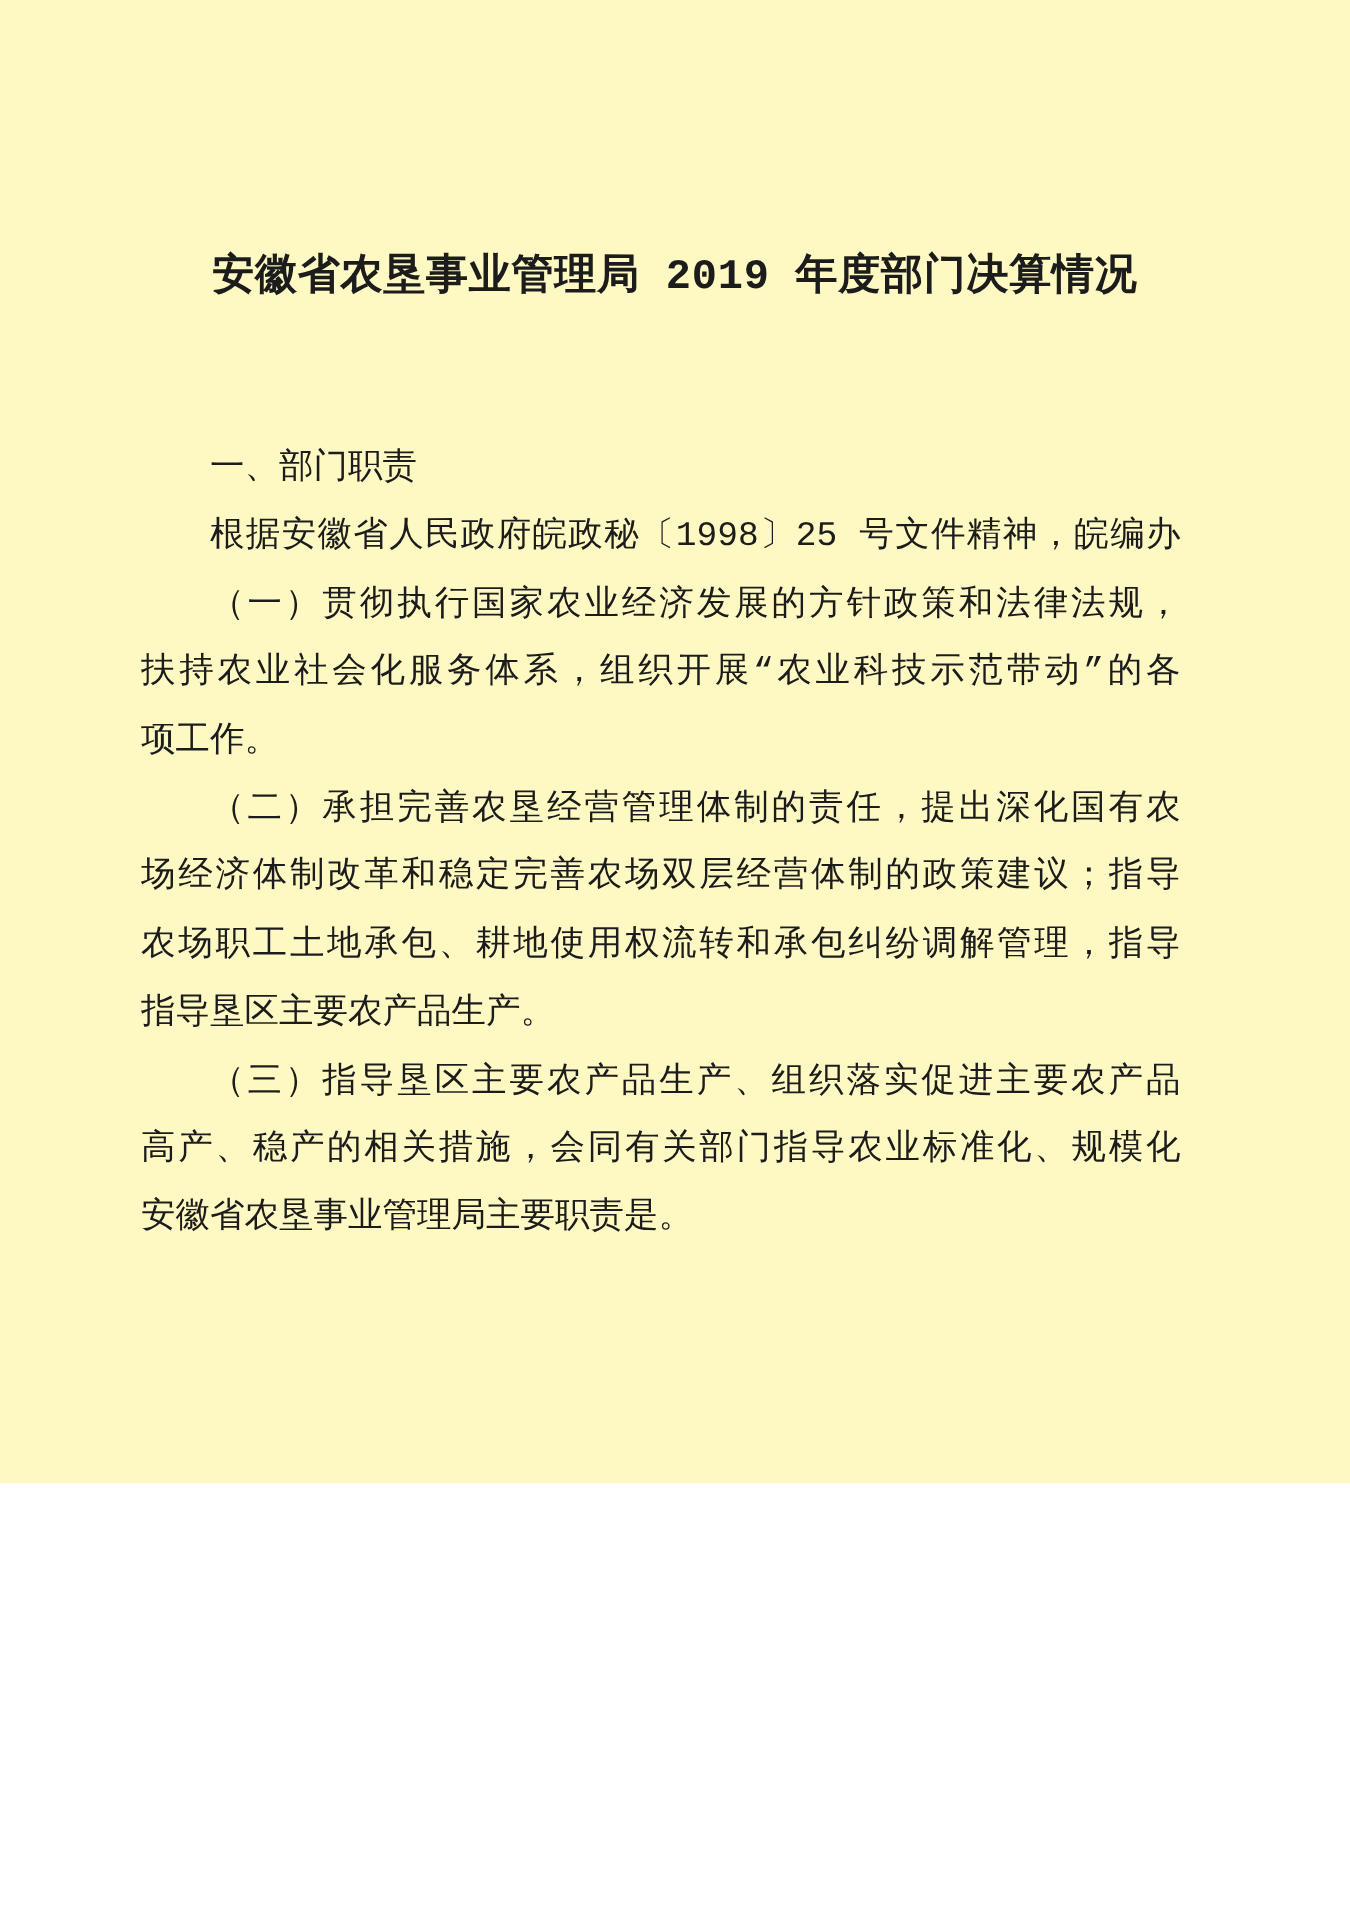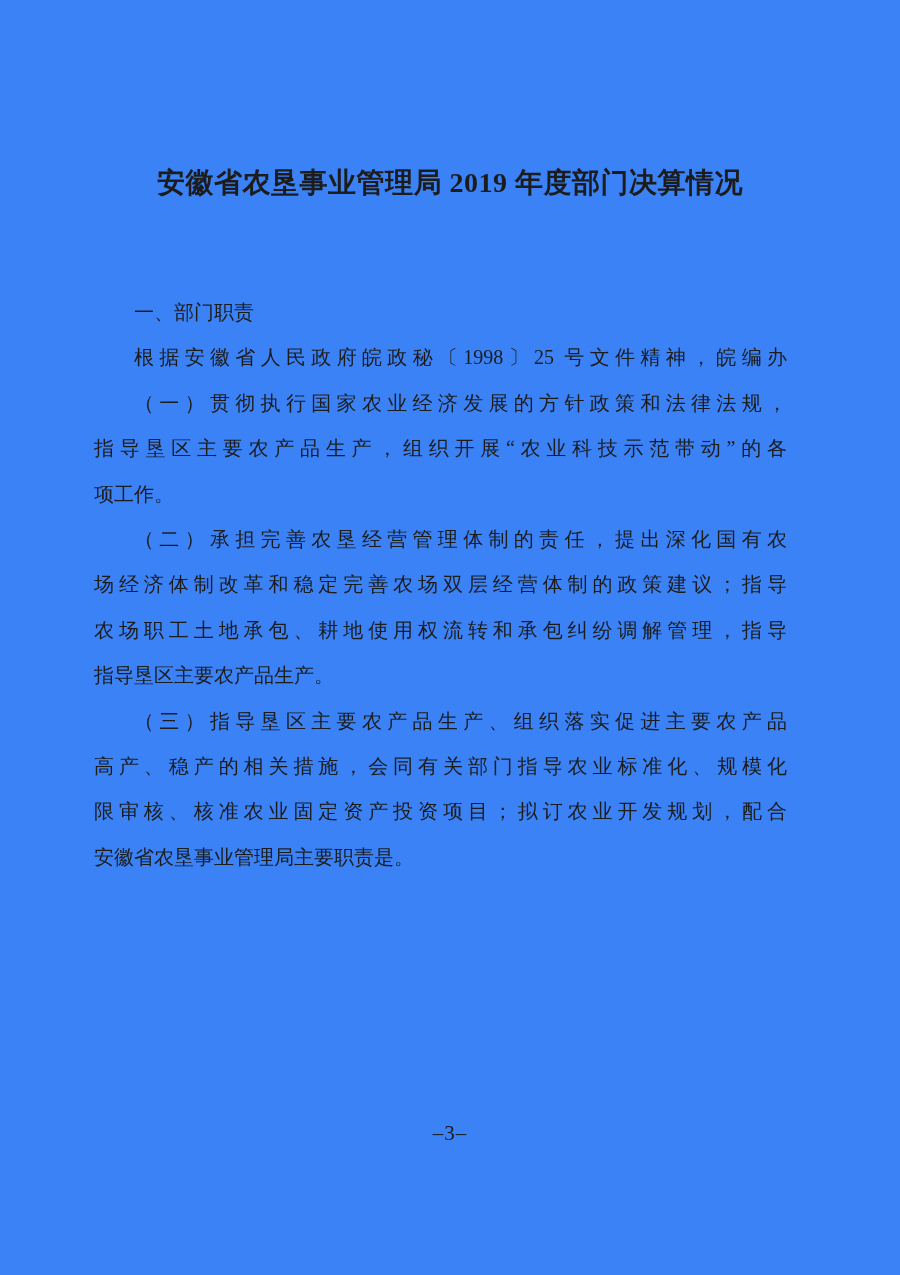--- a/index.html
+++ b/index.html
@@ -3,43 +3,43 @@
 <meta charset="utf-8">
 <style>
   html, body {
     margin: 0;
     padding: 0;
     background: #ffffff;
   }
   .page {
     position: relative;
     width: 900px;
-    height: 1275px;
-    background: #3b82f6;
+    height: 989px;
+    background: #fef9c3;
     overflow: hidden;
-    font-family: Liberation Serif, serif;
+    font-family: Liberation Mono, monospace;
     color: #1c1c1c;
   }
   .doc-title {
     position: absolute;
     top: 164px;
     left: 0;
     width: 100%;
     text-align: center;
     font-size: 28px;
     font-weight: 700;
     letter-spacing: 0.5px;
     white-space: nowrap;
   }
   .doc-body {
     position: absolute;
     top: 290px;
     left: 94px;
     width: 693px;
-    font-size: 20px;
+    font-size: 23px;
     line-height: 45.4px;
   }
   .line {
     height: 45.4px;
     text-align: left;
     white-space: nowrap;
   }
   .line.fill {
     white-space: normal;
     text-align: justify;
@@ -64,27 +64,26 @@
 <body>
 
 <div class="page">
 
   <div class="doc-title">安徽省农垦事业管理局 2019 年度部门决算情况</div>
 
   <div class="doc-body">
       <div class="line indent">一、部门职责</div>
       <div class="line indent fill">根据安徽省人民政府皖政秘〔1998〕25 号文件精神，皖编办</div>
       <div class="line indent fill">（一）贯彻执行国家农业经济发展的方针政策和法律法规，</div>
-      <div class="line fill">指导垦区主要农产品生产，组织开展“农业科技示范带动”的各</div>
+      <div class="line fill">扶持农业社会化服务体系，组织开展“农业科技示范带动”的各</div>
       <div class="line">项工作。</div>
       <div class="line indent fill">（二）承担完善农垦经营管理体制的责任，提出深化国有农</div>
       <div class="line fill">场经济体制改革和稳定完善农场双层经营体制的政策建议；指导</div>
       <div class="line fill">农场职工土地承包、耕地使用权流转和承包纠纷调解管理，指导</div>
       <div class="line">指导垦区主要农产品生产。</div>
       <div class="line indent fill">（三）指导垦区主要农产品生产、组织落实促进主要农产品</div>
       <div class="line fill">高产、稳产的相关措施，会同有关部门指导农业标准化、规模化</div>
-      <div class="line fill">限审核、核准农业固定资产投资项目；拟订农业开发规划，配合</div>
       <div class="line">安徽省农垦事业管理局主要职责是。</div>
     </div>
 
   <div class="page-number">–3–</div>
 
 </div>
 
 </body></html>

